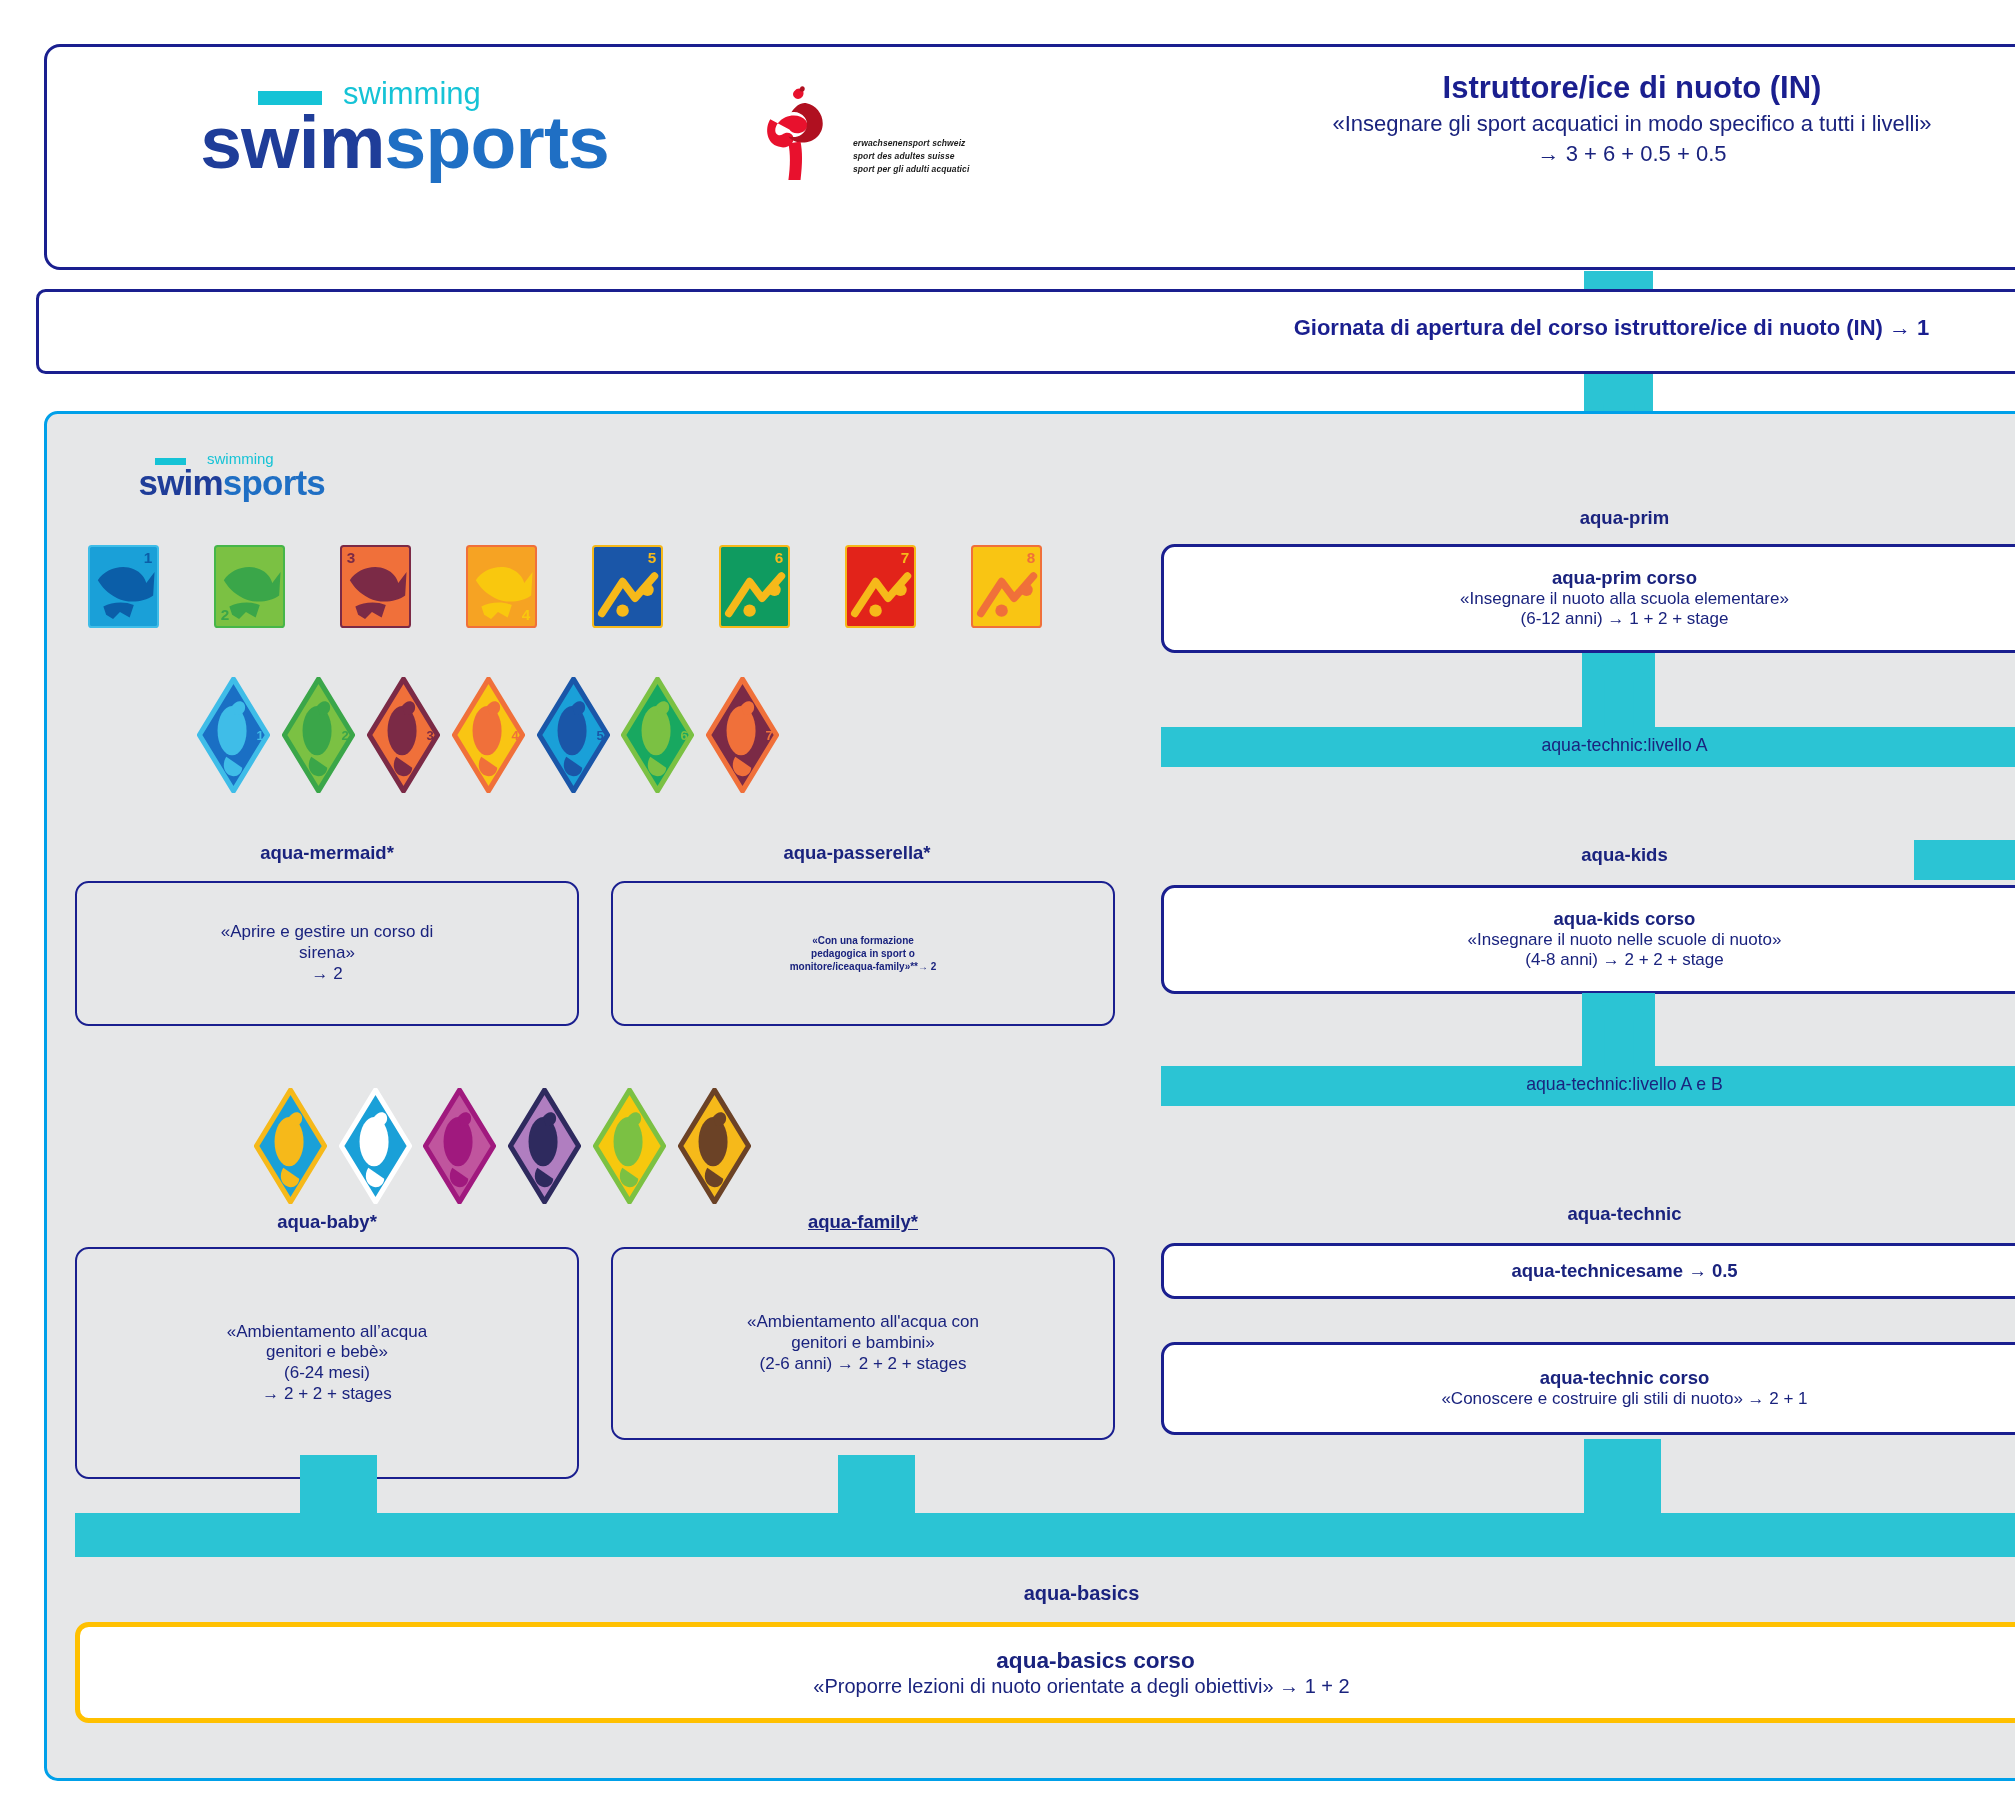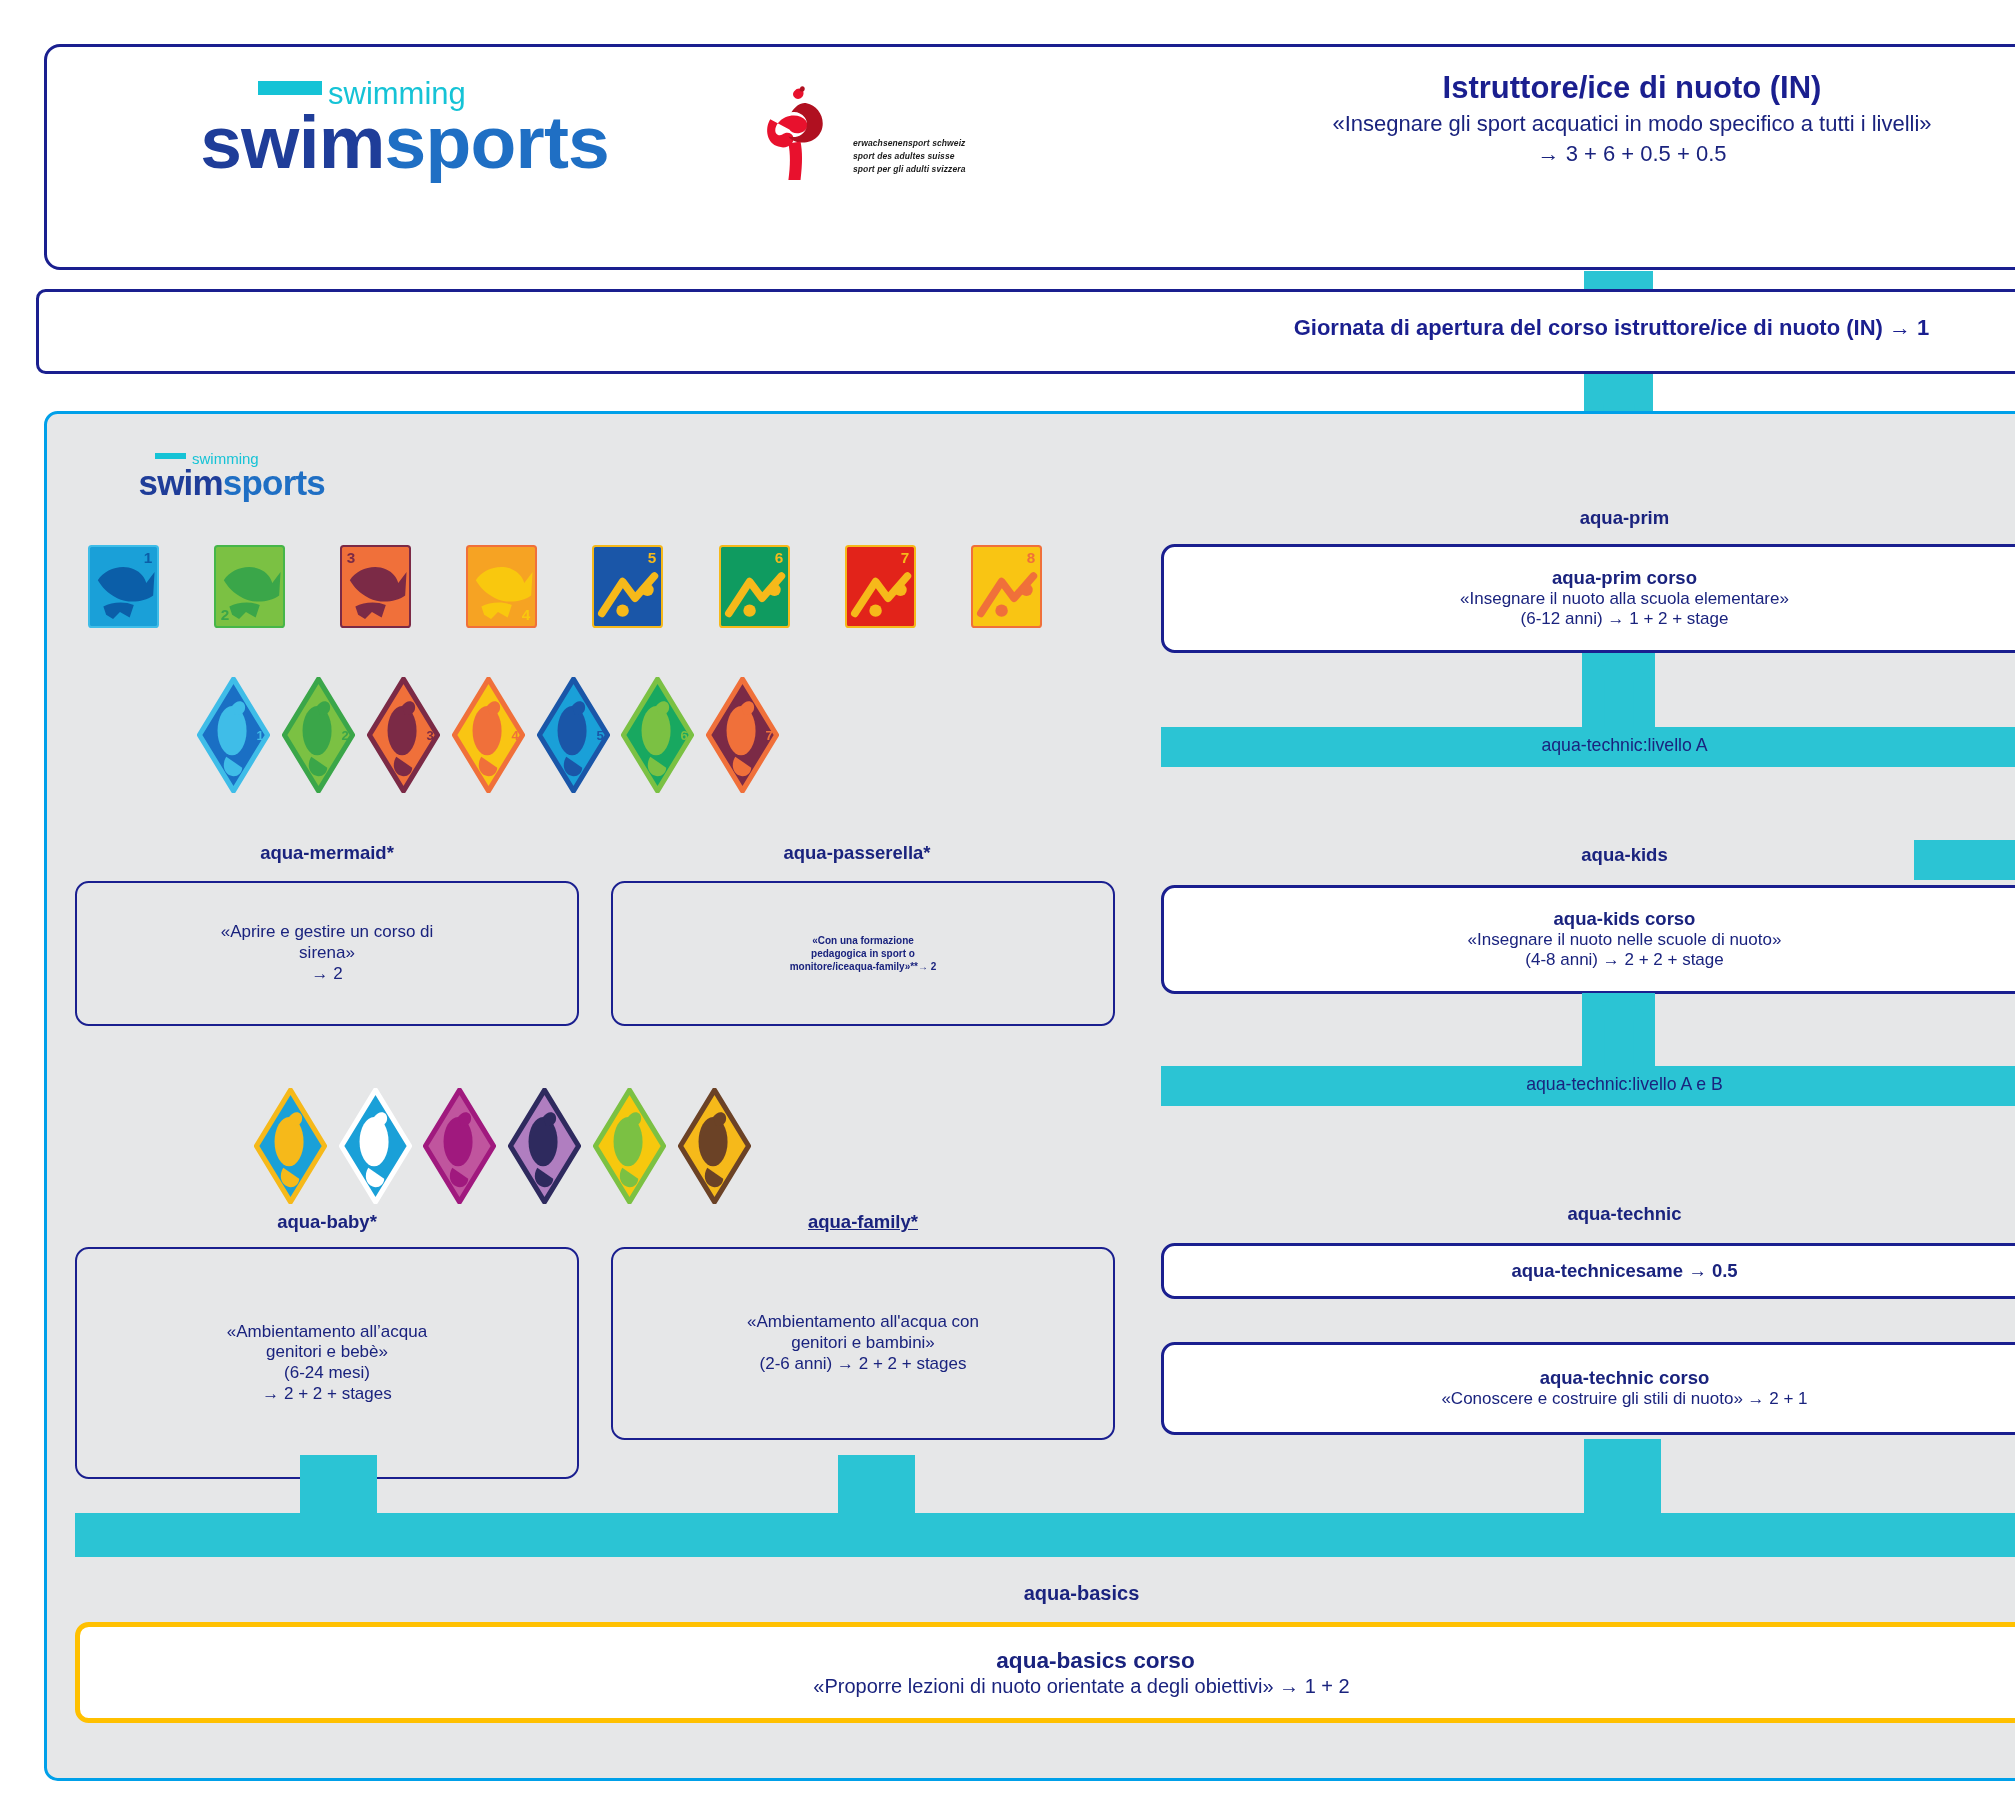--- a/index.html
+++ b/index.html
@@ -61,21 +61,21 @@
     width:0; height:0; border-left-style:solid; border-right-style:solid;
     border-bottom-style:solid; border-left-color:transparent; border-right-color:transparent;
     border-bottom-color:#2bc4d4;
   }
 
   
   .swimsports-logo { position:absolute; }
   .ss-main { font-weight:bold; letter-spacing:-0.8px;text-align:right; }
   .ss-sw { color:#1f3d99; }
   .ss-sp { color:#1f6fc4; }
-  .ss-top { display:flex; gap:6px; }
+  .ss-top { display:flex; align-items:flex-end; gap:21px; }
   .ss-dash { background:#15c3d6; }
   .ss-swimming { color:#15c3d6; font-weight:normal; }
 
   .esa-logo { position:absolute; }
   .esa-txt { font-size:8.5px; font-style:italic; font-weight:bold; color:#1a1a1a; line-height:1.55; letter-spacing:0.1px;}
 
   
   .badge-rect {
     position:absolute; border-radius:3.6px;
     display:flex; align-items:flex-start; justify-content:flex-end;
@@ -102,21 +102,21 @@
   <svg width="105" height="101" viewBox="0 0 100 100" style="position:absolute;left:0;top:-4px;">
     <path d="M46 6c3-4 9-3 9 2s-5 7-8 5-3-5-1-7z" fill="#e8112d"></path>
     <path d="M52 2c2-2 5 0 4 3-1 2-4 2-5 0z" fill="#b01020"></path>
     <path d="M22 34c-6 10-3 24 8 27 9 3 16-3 15-9-1-5-7-6-11-3-3 2-7 0-7-4 0-5 4-10 10-13 7-3 16-2 20 3 3 4 2 9-2 11-5 3-12 2-14-2" fill="#e8112d"></path>
     <path d="M58 18c9 2 16 10 16 20 0 11-9 19-20 19-6 0-11-2-14-6 4 1 9 1 13-2 6-4 7-12 3-17-3-4-8-6-13-5 4-6 9-10 15-9z" fill="#b01020"></path>
     <path d="M40 58c2 10 2 22 0 36h12c2-16 2-28 0-38z" fill="#e8112d"></path>
   </svg>
   <div class="esa-txt" style="position:absolute;left:107px;top:48px;">
     <div>erwachsenensport schweiz</div>
     <div>sport des adultes suisse</div>
-    <div>sport per gli adulti svizzera</div>
+    <div>sport per gli adulti acquatici</div>
   </div>
 </div>
 
 <div class="abs" style="left:1088px; top:69px; width:1088px; text-align:center;">
   <div style="font-size:31px;font-weight:bold;color:#1a1f8f;line-height:1.2;">Istruttore/ice di nuoto (IN)</div>
   <div style="font-size:22px;color:#1a237e;line-height:1.25;margin-top:4px;">«Insegnare gli sport acquatici in modo specifico a tutti i livelli»</div>
   <div style="font-size:22px;color:#1a237e;line-height:1.25;margin-top:2.4px;">→ 3 + 6 + 0.5 + 0.5</div>
 </div>
 
 <div class="arrow-up" style="left:1584px; top:271px; width:69px; height:71px;">

